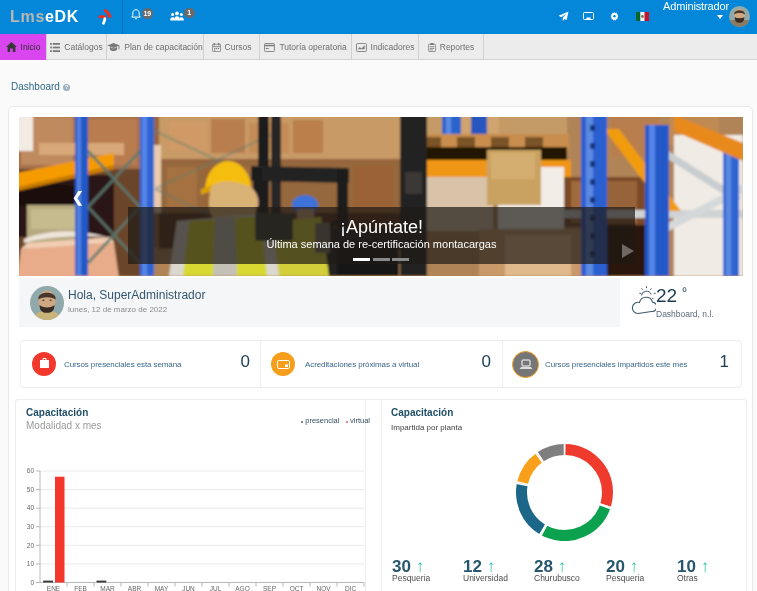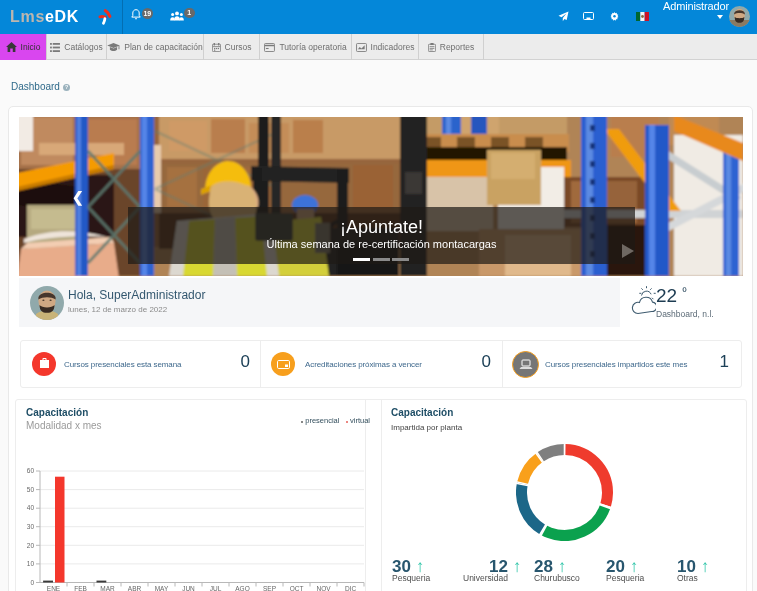--- a/index.html
+++ b/index.html
@@ -368,21 +368,21 @@
 <svg class="abs" style="left:39px;top:358px" width="11" height="11" viewBox="0 0 11 11" fill="#fff">
     <path d="M3.5 2 L3.5 0.8 C3.5 0.3 3.9 0 4.4 0 L6.6 0 C7.1 0 7.5 0.3 7.5 0.8 L7.5 2 L10 2 L10 10 L1 10 L1 2 Z M4.5 2 L6.5 2 L6.5 1 L4.5 1 Z"></path>
   </svg>
 <div class="slabel" style="left:64px">Cursos presenciales esta semana</div>
 <div class="snum" style="left:210px">0</div>
 <div class="scirc" style="left:271px;background:#f79f1d"></div>
 <svg class="abs" style="left:277px;top:360px" width="13" height="9" viewBox="0 0 13 9">
     <rect x="0.5" y="0.5" width="12" height="8" rx="1.2" fill="none" stroke="#fff"></rect>
     <rect x="8" y="4.5" width="3" height="2.5" fill="#fff"></rect>
   </svg>
-<div class="slabel" style="left:305px">Acreditaciones próximas a vencer</div>
+<div class="slabel" style="left:305px">Acreditaciones próximas a virtual</div>
 <div class="snum" style="left:451px">0</div>
 <div class="scirc" style="left:512px;top:351px;background:#767676;border:1.5px solid #f79f1d;width:27px;height:27px"></div>
 <svg class="abs" style="left:519px;top:359px" width="14" height="11" viewBox="0 0 14 11" fill="#fff">
     <rect x="3" y="1" width="8" height="6" rx="0.8" fill="none" stroke="#fff"></rect>
     <path d="M2 8.2 L12 8.2 L13.5 9.7 L0.5 9.7 Z"></path>
   </svg>
 <div class="slabel" style="left:545px">Cursos presenciales impartidos este mes</div>
 <div class="snum" style="left:689px">1</div>
 
 <div class="chartpanel"></div>
@@ -463,21 +463,21 @@
   <g stroke="#fff" stroke-width="1.6">
    <line x1="0" y1="-36" x2="0" y2="-50"></line>
    <line x1="34.2" y1="11.1" x2="47.6" y2="15.5"></line>
    <line x1="-17.3" y1="31.6" x2="-24" y2="43.9"></line>
    <line x1="-35.5" y1="-6.8" x2="-49.4" y2="-9.4"></line>
    <line x1="-21.2" y1="-29.1" x2="-29.4" y2="-40.5"></line>
   </g>
  </g>
 </svg>
 <div class="pstat" style="left:392px">30 <span class="up">↑</span></div>
-<div class="pstat" style="left:489px">12 <span class="up">↑</span></div>
+<div class="pstat" style="left:463px">12 <span class="up">↑</span></div>
 <div class="pstat" style="left:534px">28 <span class="up">↑</span></div>
 <div class="pstat" style="left:606px">20 <span class="up">↑</span></div>
 <div class="pstat" style="left:677px">10 <span class="up">↑</span></div>
 <div class="plab" style="left:392px">Pesqueria</div>
 <div class="plab" style="left:463px">Universidad</div>
 <div class="plab" style="left:534px">Churubusco</div>
 <div class="plab" style="left:606px">Pesqueria</div>
 <div class="plab" style="left:677px">Otras</div>
 
 </body></html>

